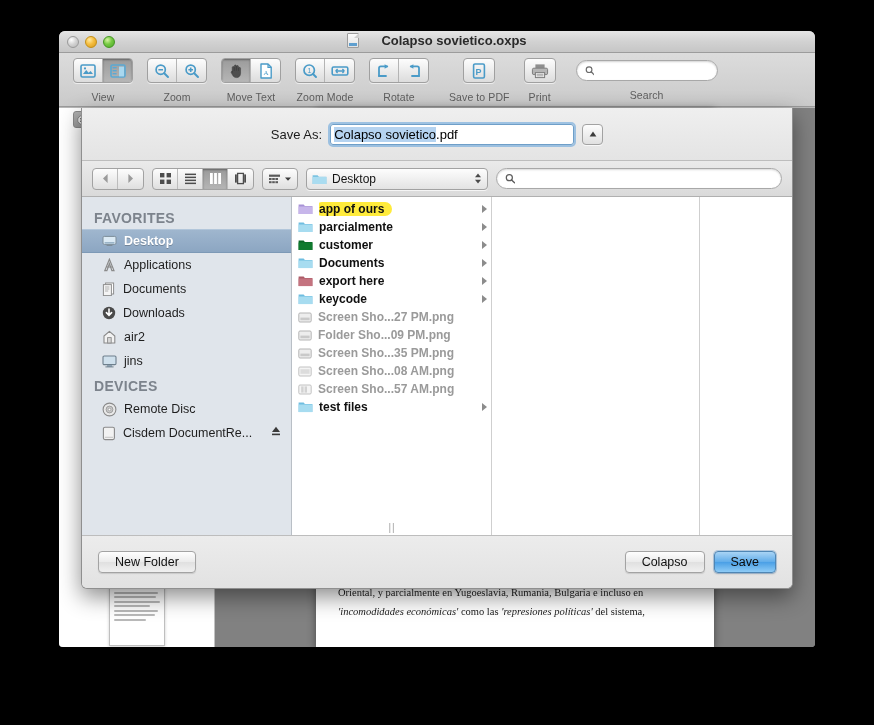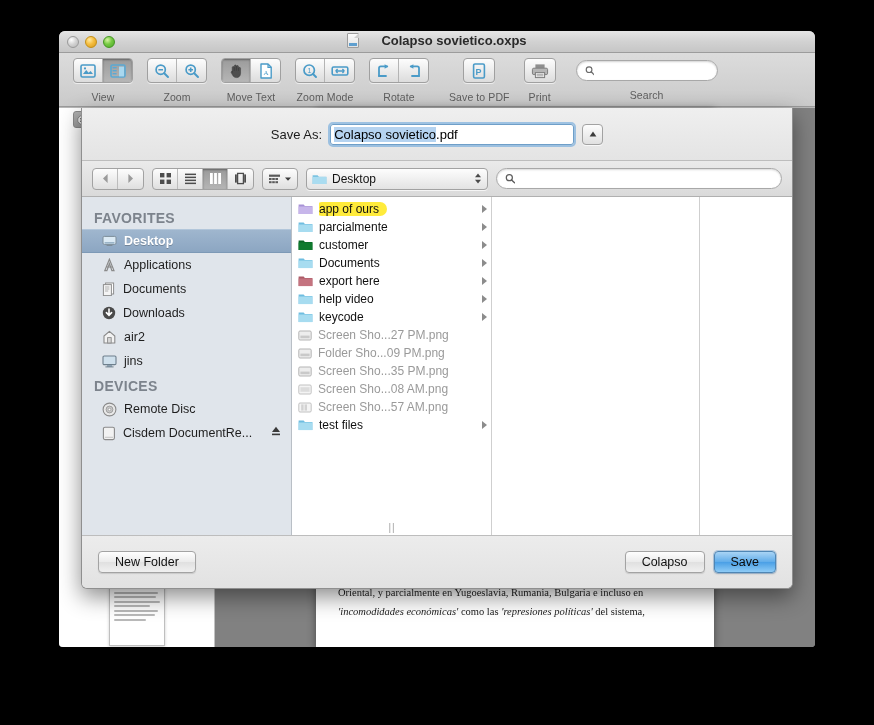--- a/index.html
+++ b/index.html
@@ -243,21 +243,21 @@
   .sb-item .eject { margin-left: auto; margin-right: 10px; }
 
   #filelist {
     width: 200px; border-right: 1px solid #cfcfcf;
     background: #fff; position: relative; overflow: hidden;
   }
   .frow {
     height: 18px; display: flex; align-items: center; gap: 6px;
     padding: 0 4px 0 6px; font-size: 12px; color: #101010;
   }
-  .frow .nm { flex: 1; white-space: nowrap; overflow: hidden; text-overflow: ellipsis; }
+  .frow .nm { flex: 1; white-space: nowrap; overflow: hidden; text-overflow: ellipsis; font-weight: bold; }
   .frow.dim .nm { color: #9a9a9a; }
   .frow .pill {
     background: #ffeb3b; border-radius: 9px; padding: 0 8px 0 4px;
     margin-left: -4px;
   }
   .arrow-r { width: 0; height: 0; border-style: solid;
              border-width: 4px 0 4px 5px; border-color: transparent transparent transparent #8c8c8c; }
   #col2 { width: 208px; border-right: 1px solid #cfcfcf; background: #fff; }
   #col3 { flex: 1; background: #fff; }
   #colresize {
@@ -720,28 +720,20 @@
 
           <div class="frow">
             <svg width="15" height="12" viewBox="0 0 15 12">
               <path d="M.6 1.6h5l1.3 1.5h7.5v8H.6z" fill="#ab5b67"></path>
               <path d="M.6 3.5h13.8v7.6H.6z" fill="#c4737f"></path>
             </svg>
             <span class="nm">export here</span>
             <span class="arrow-r"></span>
           </div>
 
-          <div class="frow">
-            <svg width="15" height="12" viewBox="0 0 15 12">
-              <path d="M.6 1.6h5l1.3 1.5h7.5v8H.6z" fill="#6fbde0"></path>
-              <path d="M.6 3.5h13.8v7.6H.6z" fill="#a7dcf0"></path>
-            </svg>
-            <span class="nm">help video</span>
-            <span class="arrow-r"></span>
-          </div>
 
           <div class="frow">
             <svg width="15" height="12" viewBox="0 0 15 12">
               <path d="M.6 1.6h5l1.3 1.5h7.5v8H.6z" fill="#6fbde0"></path>
               <path d="M.6 3.5h13.8v7.6H.6z" fill="#a7dcf0"></path>
             </svg>
             <span class="nm">keycode</span>
             <span class="arrow-r"></span>
           </div>
 

